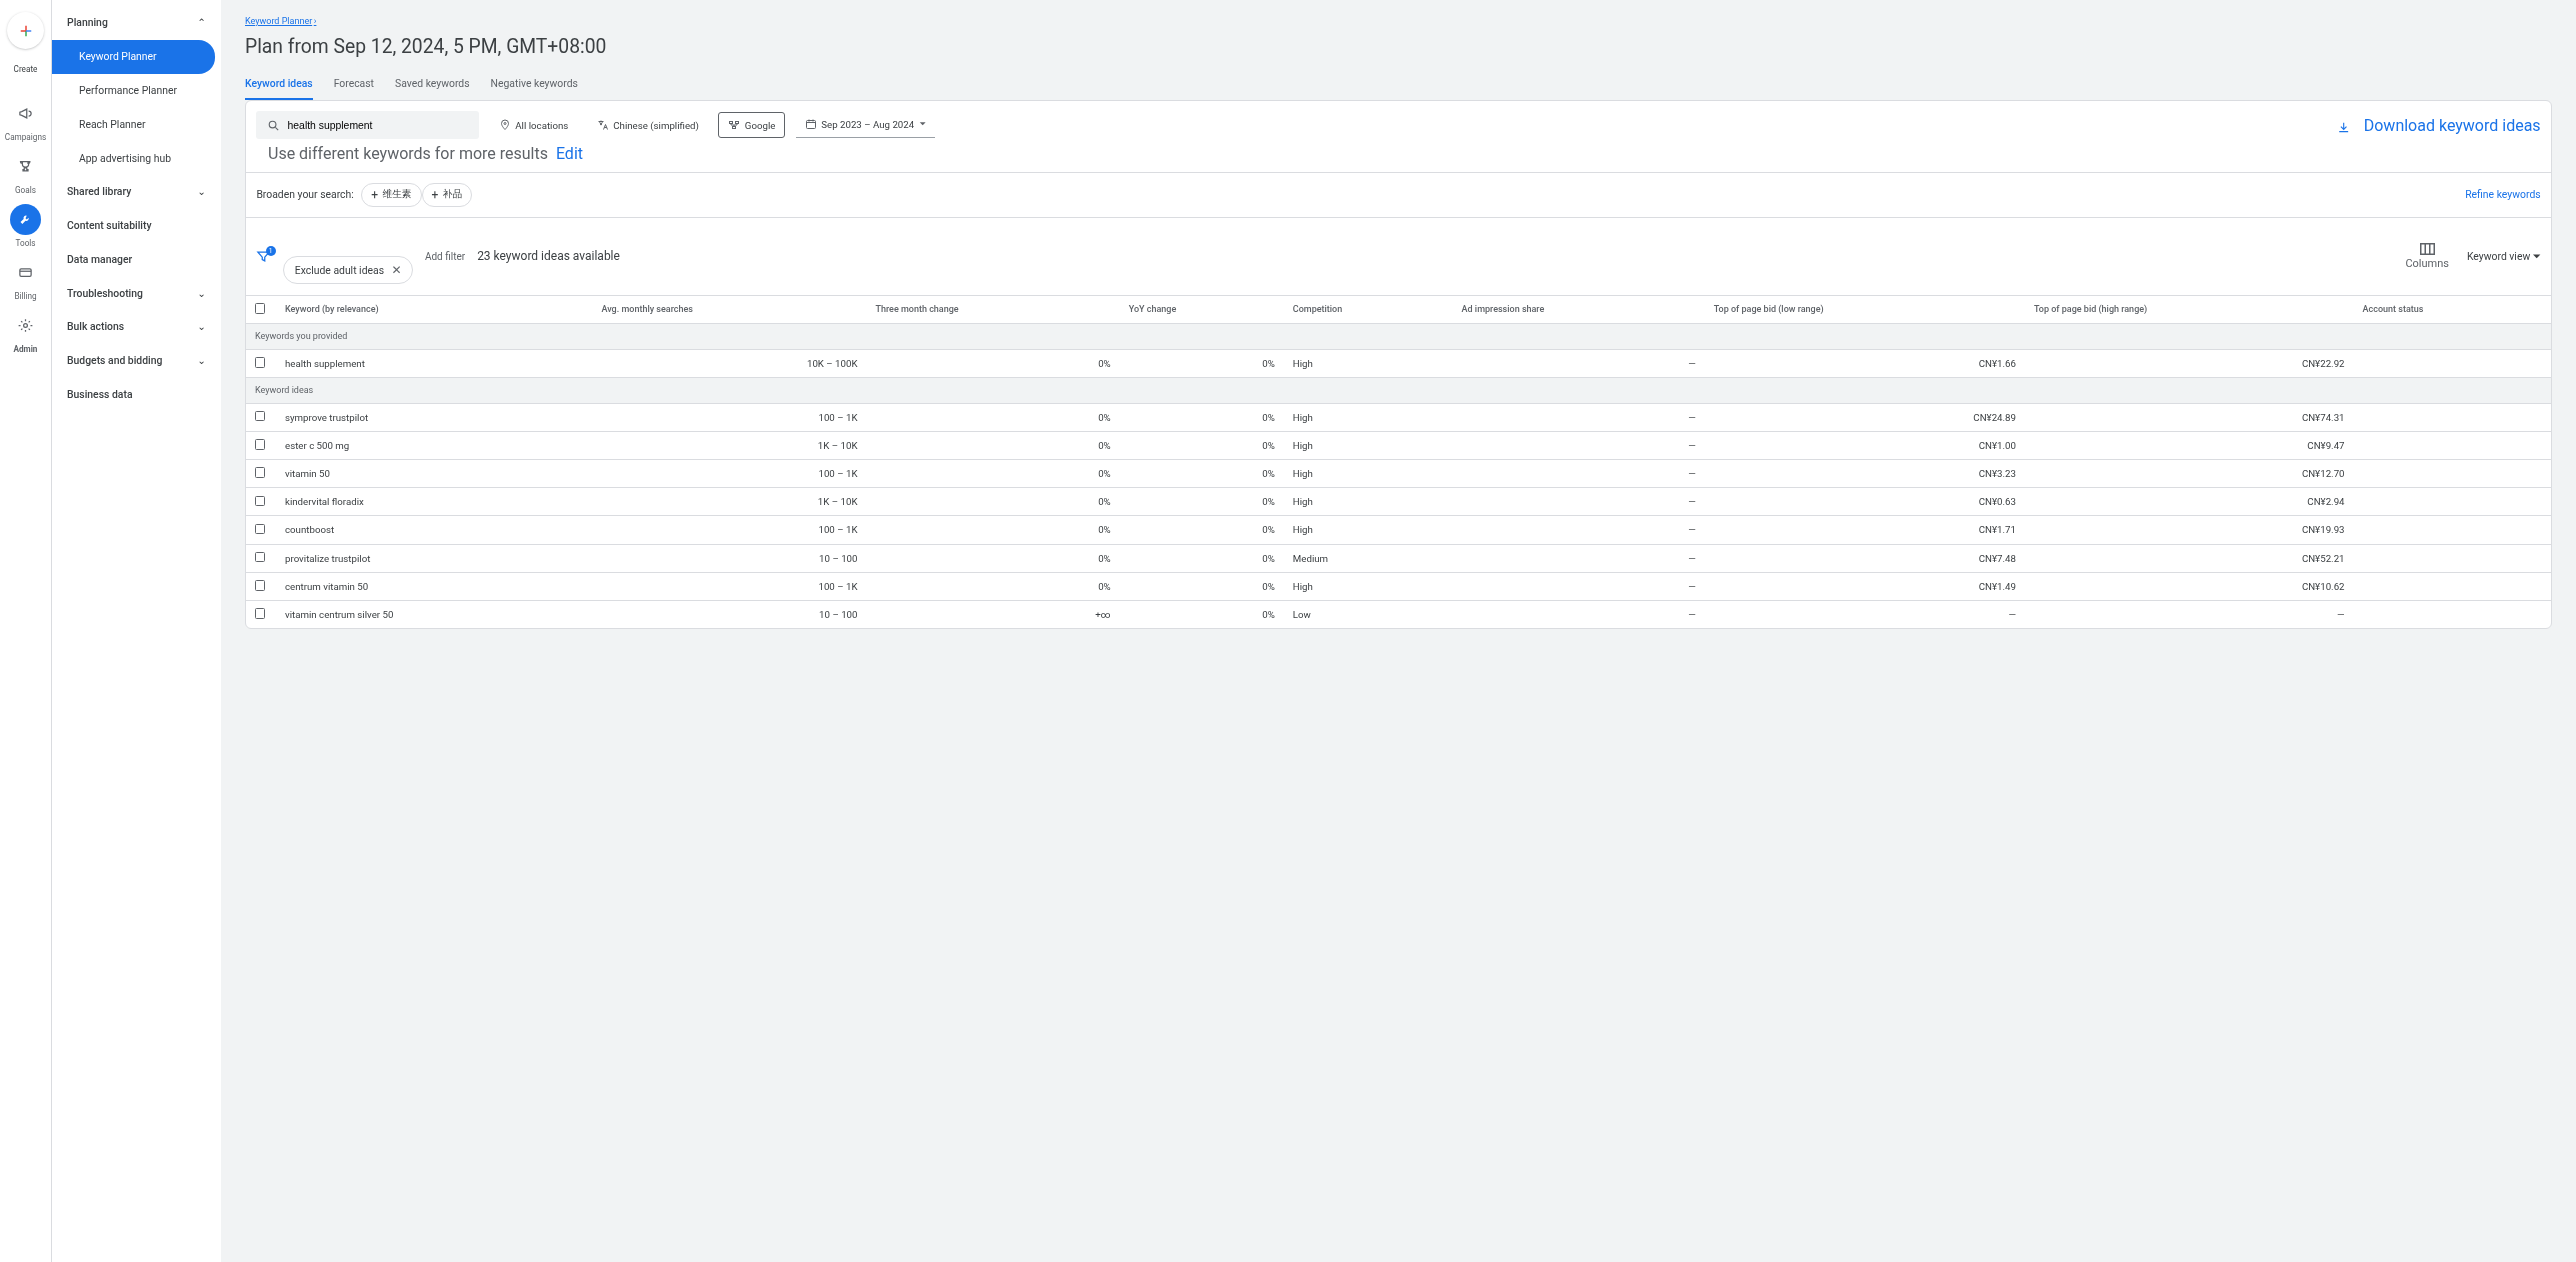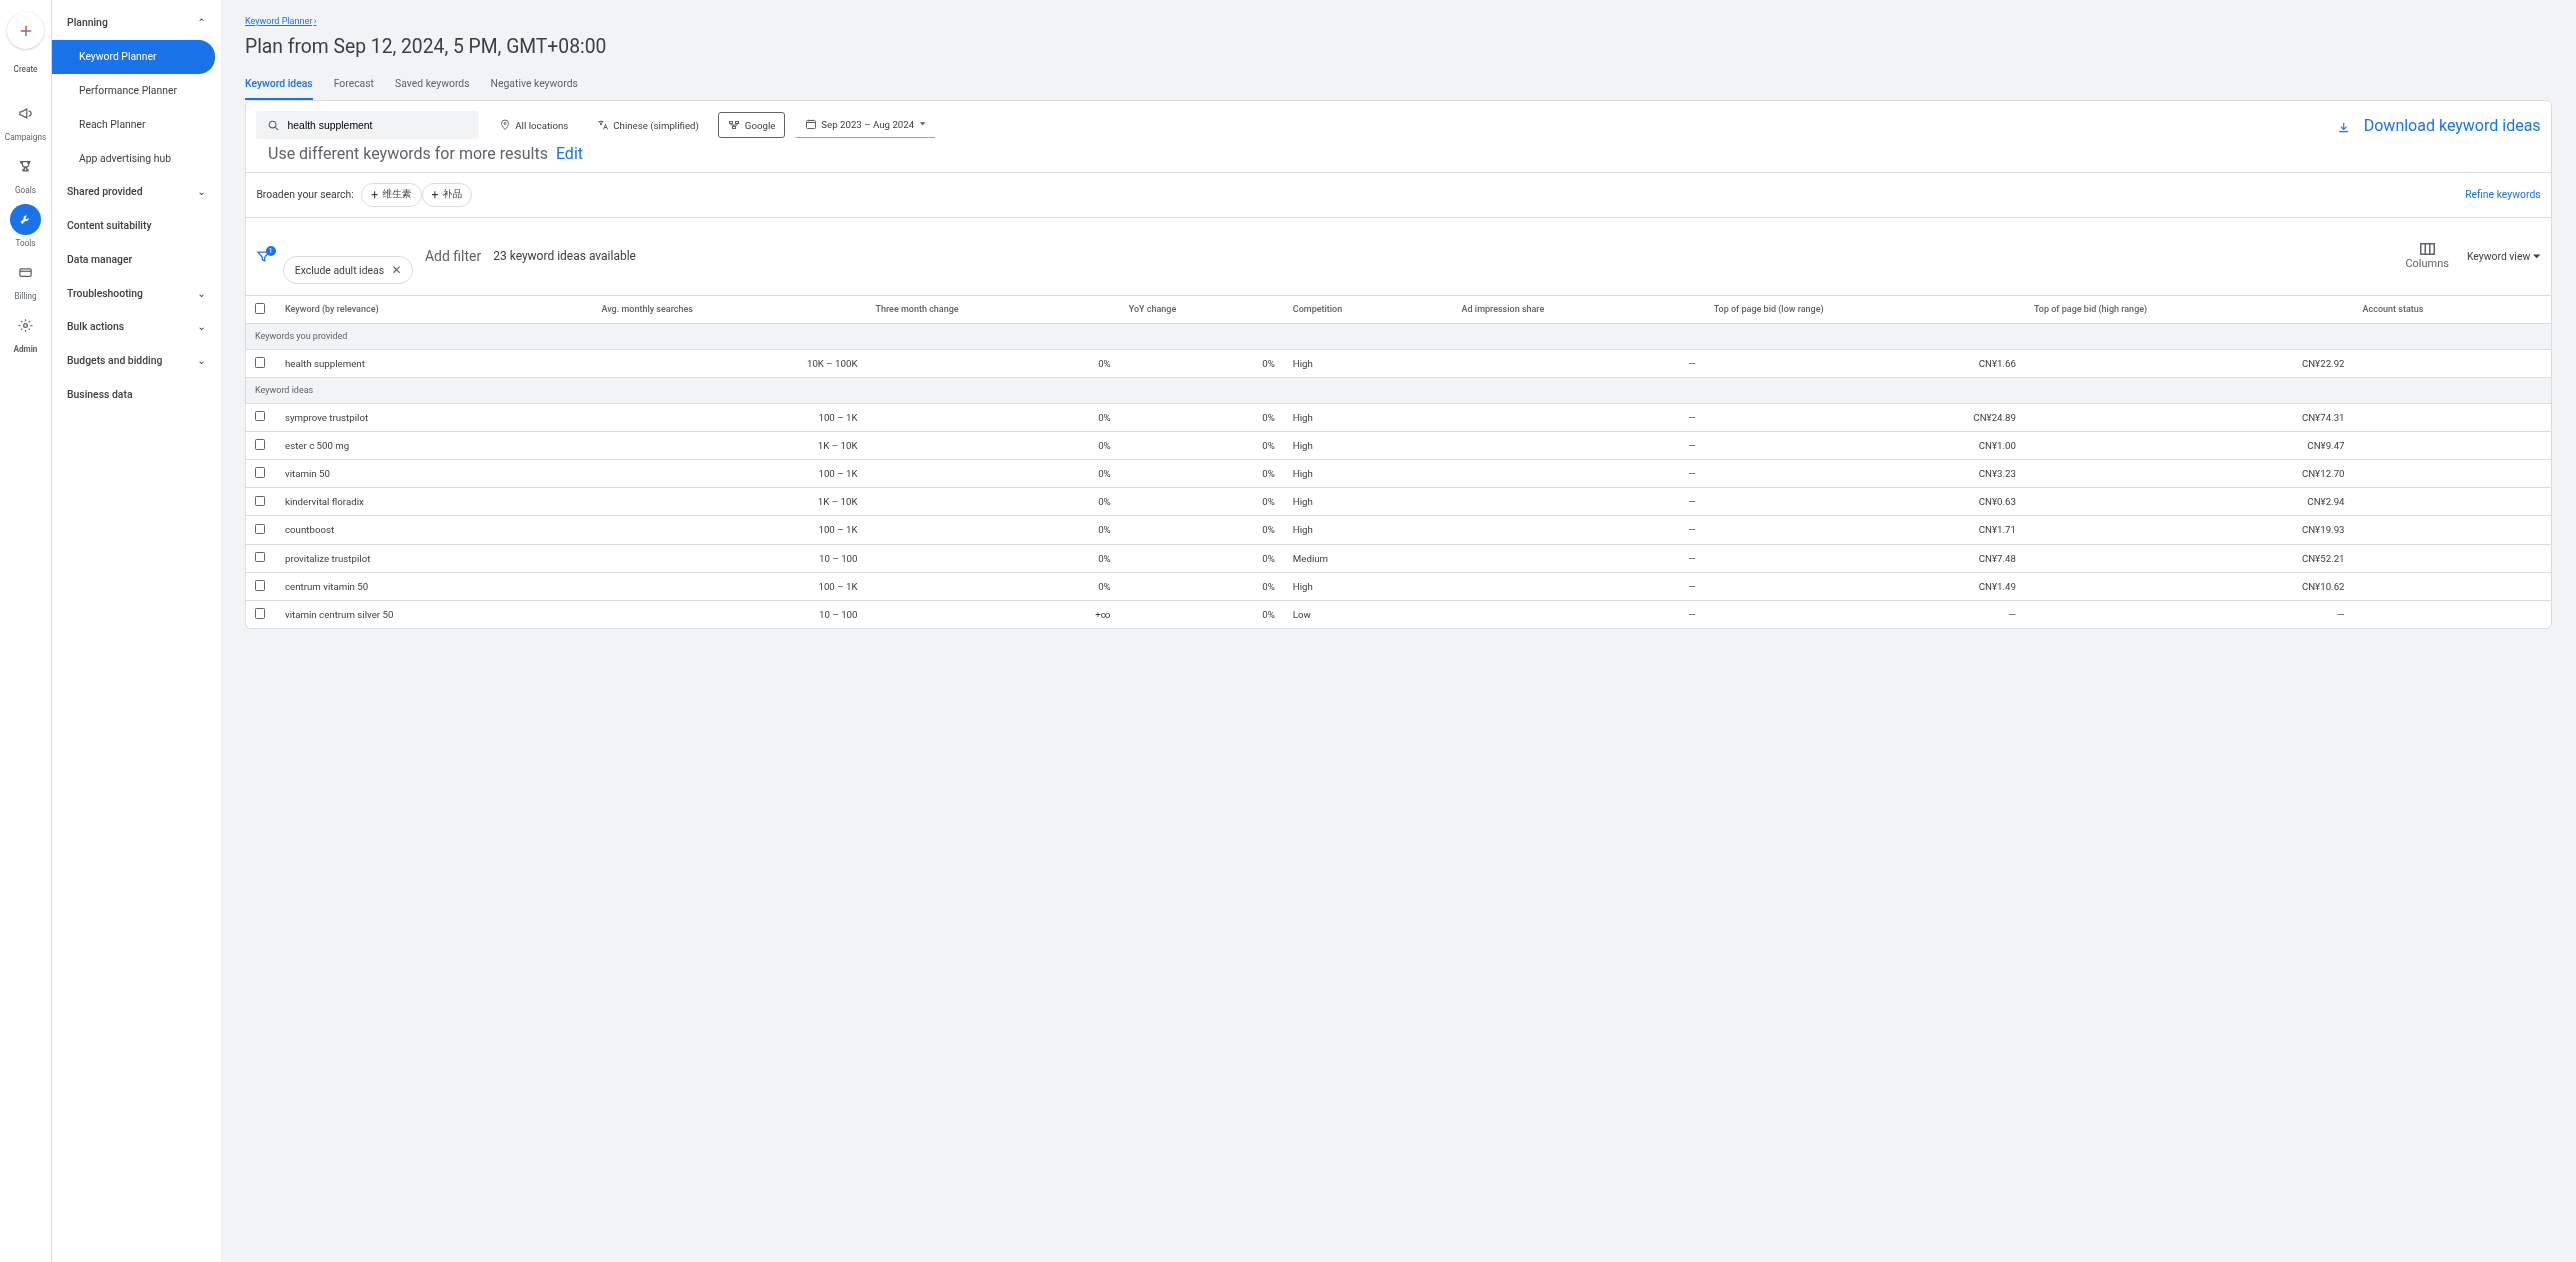--- a/index.html
+++ b/index.html
@@ -30,21 +30,21 @@
 .download-link { color: #1a73e8; font-size: 16px; display: inline-flex; align-items: flex-end; gap: 13px; margin-left: auto; cursor: pointer; }
 .hint-row { padding: 0 22px 9px; font-size: 16px; color: #5f6368; }
 .hint-row a { color: #1a73e8; text-decoration: none; }
 .broaden-row { display: flex; align-items: center; padding: 10.4px; border-top: 0.7px solid #dadce0; gap: 7.4px; }
 .chip { border: 0.7px solid #dadce0; border-radius: 12px; padding: 3.7px 9px; display: inline-flex; align-items: center; gap: 4.5px; font-size: 9.7px; cursor: pointer; }
 .refine-link { margin-left: auto; color: #1a73e8; font-size: 10.4px; cursor: pointer; }
 .toolbar-row { display: flex; align-items: center; padding: 10.4px; border-top: 0.7px solid #dadce0; gap: 12px; }
 .filter-icon-badge { position: relative; color: #1a73e8; }
 .badge { position: absolute; top: -3px; right: -4.5px; background: #1a73e8; color: #fff; border-radius: 50%; width: 10.4px; height: 10.4px; font-size: 6.7px; display: flex; align-items: center; justify-content: center; }
 .exclude-chip { border: 0.7px solid #dadce0; border-radius: 15px; padding: 6px 10.4px; display: inline-flex; align-items: center; gap: 7.4px; font-size: 10.4px; cursor: pointer; margin-top: 28px; }
-.add-filter { font-size: 14px; color: #5f6368; cursor: pointer; }
+.add-filter { font-size: 10px; color: #5f6368; cursor: pointer; }
 .ideas-count { font-size: 12px; color: #3c4043; }
 .toolbar-right { margin-left: auto; display: flex; align-items: center; gap: 18px; }
 .columns-btn { display: flex; flex-direction: column; align-items: center; font-size: 11px; color: #5f6368; cursor: pointer; gap: 1.5px; }
 .kv-btn { display: inline-flex; align-items: center; gap: 3px; font-size: 10.4px; cursor: pointer; }
 table { width: 100%; border-collapse: collapse; }
 th { text-align: left; font-size: 9px; color: #5f6368; font-weight: 500; padding: 7.4px 9px; border-top: 0.7px solid #dadce0; background: #fff; position: sticky; top: 0; }
 th.r { text-align: left; }
 td { padding: 7.4px 9px; font-size: 9.7px; border-top: 0.7px solid #dadce0; }
 td.r { text-align: right; }
 .section-row td { background: #f1f3f4; font-size: 9px; color: #5f6368; }
@@ -114,21 +114,21 @@
   <div id="sidebar-sections">
       <div class="side-section">
         <span>Planning</span>
         <span>⌃</span>
       </div>
       <div class="side-item active">Keyword Planner</div>
       <div class="side-item">Performance Planner</div>
       <div class="side-item">Reach Planner</div>
       <div class="side-item">App advertising hub</div>
       <div class="side-section">
-        <span>Shared provided</span>
+        <span>Shared library</span>
         <span>⌄</span>
       </div>
       <div class="side-section">
         <span>Content suitability</span>
       </div>
       <div class="side-section">
         <span>Data manager</span>
       </div>
       <div class="side-section">
         <span>Troubleshooting</span>

